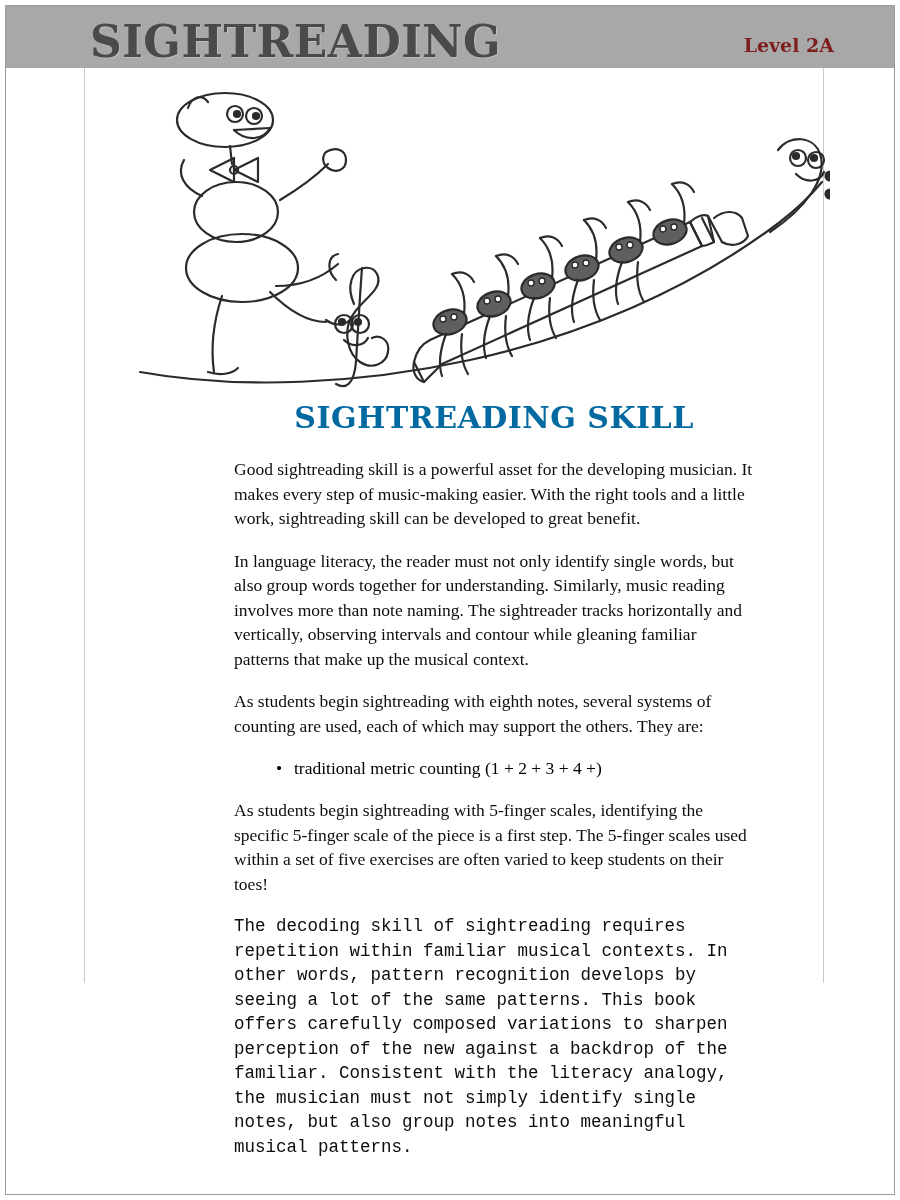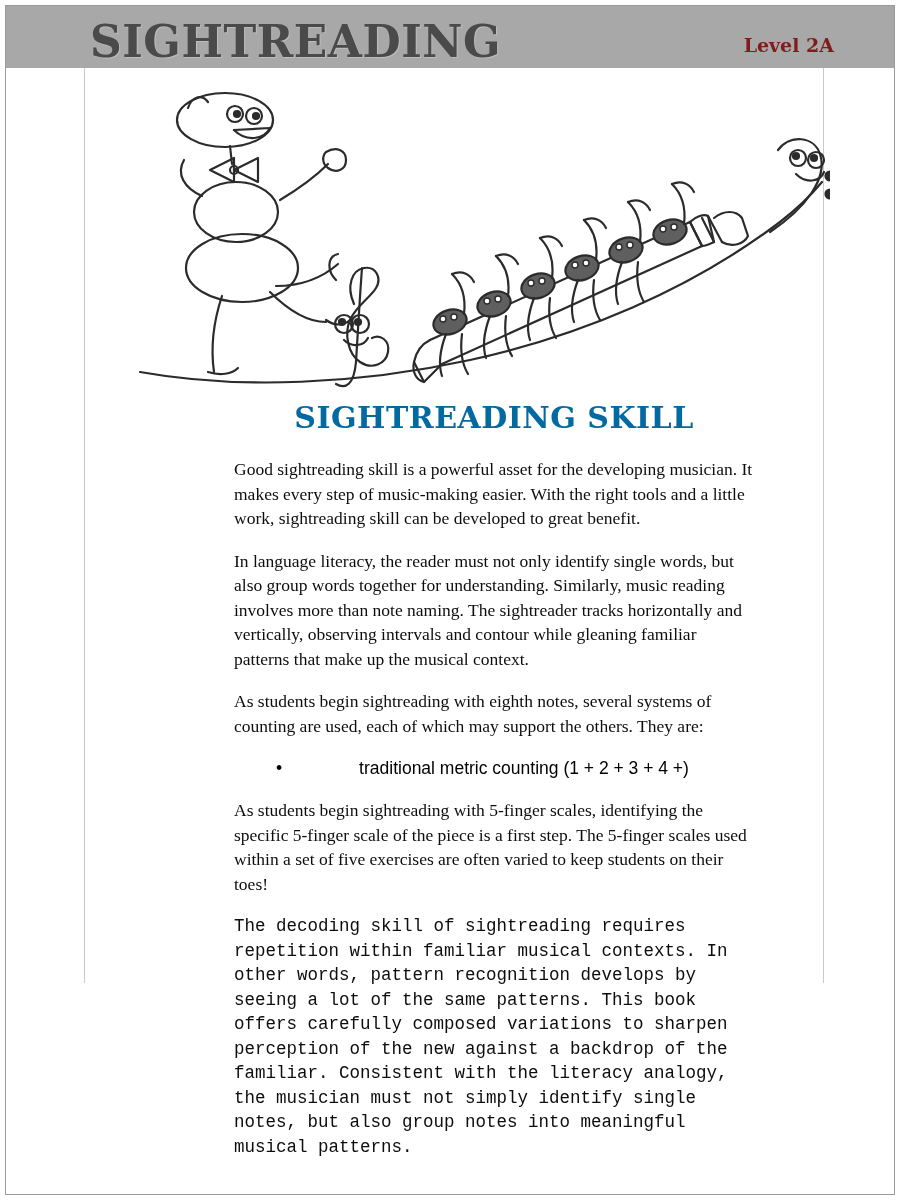--- a/index.html
+++ b/index.html
@@ -113,26 +113,25 @@
     text-align: left;
   }
   .para:last-child { margin-bottom: 0; font-family: Liberation Mono, monospace; }
 
   ul.bullets {
     list-style: none;
     margin: 2px 0 18px 0;
     padding: 0 0 0 42px;
   }
   ul.bullets li {
-    font-family: Liberation Sans, sans-serif;
+    font-family: Liberation Serif, serif;
     font-size: 17.5px;
     line-height: 24px;
     position: relative;
     padding-left: 18px;
-    text-align: center;
   }
   ul.bullets li:before {
     content: "\2022";
     position: absolute;
     left: 0;
     top: 0;
   }
 
   .wide-para {
     width: 520px;

